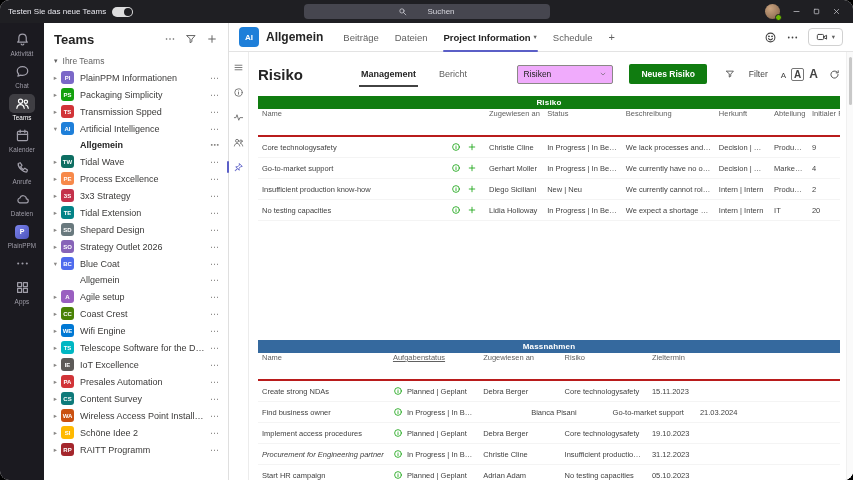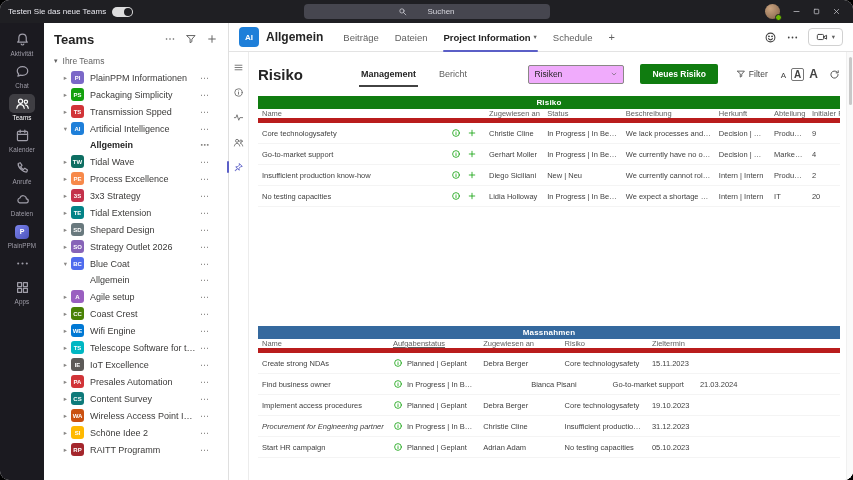--- a/index.html
+++ b/index.html
@@ -33,21 +33,21 @@
 .ppm-tile{width:14px;height:14px;border-radius:4px;background:linear-gradient(135deg,#7B83EB,#4B53BC);color:#fff;font-size:7px;font-weight:bold;display:flex;align-items:center;justify-content:center}
 
 .teams-panel{width:185px;flex:none;background:#fff;border-right:1px solid #dfdfdf;display:flex;flex-direction:column;min-height:0}
 .tp-header{height:32px;flex:none;display:flex;align-items:center;padding:0 10px}
 .tp-title{font-size:13px;font-weight:bold;color:#242424}
 .tp-actions{margin-left:auto;display:flex;gap:9px;color:#616161}
 .tp-actions .icon{width:12px;height:12px}
 .act-btn{display:inline-flex;align-items:center}
 .tp-section{display:flex;align-items:center;gap:5px;padding:1px 10px 3px;font-size:8.5px;color:#616161}
 .sec-chev{font-size:7px;color:#616161}
-.team-list{flex:1;overflow:hidden;padding:0 13px}
+.team-list{flex:1;overflow:hidden;padding:0 3px}
 .team-row{height:17px;display:flex;align-items:center;padding:0 6px 0 3px;border-radius:4px;font-size:9px;color:#3b3a39}
 .team-row .chev{width:11px;font-size:6.5px;color:#8a8886;text-align:center;flex:none}
 .tile{width:13px;height:13px;border-radius:3px;color:#fff;font-size:6px;font-weight:bold;display:flex;align-items:center;justify-content:center;margin-right:6px;flex:none}
 .tname{flex:1;white-space:nowrap;overflow:hidden;text-overflow:ellipsis}
 .row-more{margin-left:4px;color:#8a8886;font-size:9px;flex:none}
 .channel-row{height:16px;display:flex;align-items:center;padding:0 6px 0 33px;font-size:9px;color:#3b3a39}
 .channel-row.active{color:#242424;font-weight:bold}
 .channel-row .row-more{margin-left:auto}
 
 .main{flex:1;display:flex;flex-direction:column;min-width:0;background:#fff}
@@ -75,33 +75,33 @@
 .toolbar{height:44px;flex:none;display:flex;align-items:center}
 .page-title{font-size:15px;font-weight:bold;color:#242424}
 .view-tabs{display:flex;margin-left:56px;height:44px}
 .view-tab{display:flex;align-items:center;padding:0 2px;margin-right:19px;font-size:9px;color:#616161;position:relative}
 .view-tab.active{color:#242424;font-weight:bold}
 .view-tab.active::after{content:"";position:absolute;left:0;right:0;bottom:9px;height:2px;background:#424242}
 .tb-spacer{flex:1}
 .select{width:96px;height:19px;border:1px solid #8a8886;border-radius:2px;background:#f0abfc;display:flex;align-items:center;padding:0 5px;font-size:8.5px;color:#242424}
 .select .icon{width:8px;height:8px;margin-left:auto;color:#616161}
 .btn-green{height:20px;margin-left:16px;padding:0 12px;background:var(--green);border:none;border-radius:2px;color:#fff;font-size:8.5px;font-weight:bold;font-family:inherit}
-.filter{display:flex;align-items:center;gap:3px;margin-left:18px;font-size:8.5px;color:#424242}
+.filter{display:flex;align-items:center;gap:14px;margin-left:18px;font-size:8.5px;color:#424242}
 .filter .icon{width:10px;height:10px}
 .font-sizes{display:flex;align-items:baseline;gap:5px;margin-left:13px;color:#424242}
 .fs0{font-size:8px}
 .fs1{font-size:10px;font-weight:bold;border:1px solid #767676;padding:0 2px;border-radius:2px}
 .fs2{font-size:12px;font-weight:bold}
 .refresh{margin-left:11px;color:#424242;display:inline-flex}
 .refresh .icon{width:11px;height:11px}
 
 .band{height:13px;flex:none;display:flex;align-items:center;justify-content:center;color:#fff;font-size:8px;font-weight:bold;letter-spacing:.2px}
 .risk .band{background:var(--green)}
 .measures .band{background:var(--steel-blue)}
-.thead{display:flex;height:14px;align-items:center;border-bottom:5px solid #b91c1c}
+.thead{display:flex;height:28px;border-bottom:2px solid #b91c1c}
 .th{font-size:7.5px;color:#616161;padding:0 4px;white-space:nowrap;overflow:hidden;flex:none}
 .tr{display:flex;height:21px;align-items:center;border-bottom:1px solid #f4f4f4}
 .td{font-size:7.5px;color:#424242;padding:0 4px;white-space:nowrap;overflow:hidden;text-overflow:ellipsis;flex:none}
 .td.icons{display:flex;align-items:center;gap:6px;overflow:visible}
 .row-ic{width:10px;height:10px;color:var(--status-green)}
 .st-ic{width:10px;height:10px;color:var(--status-green);margin-right:4px;flex:none}
 .m-status{display:flex;align-items:center}
 .st-txt{overflow:hidden;text-overflow:ellipsis;white-space:nowrap}
 .risk .tbody{height:203px;overflow:hidden}
 .scrollbar{position:absolute;right:0;top:0;bottom:0;width:7px;background:#fafafa;border-left:1px solid #f0f0f0}

